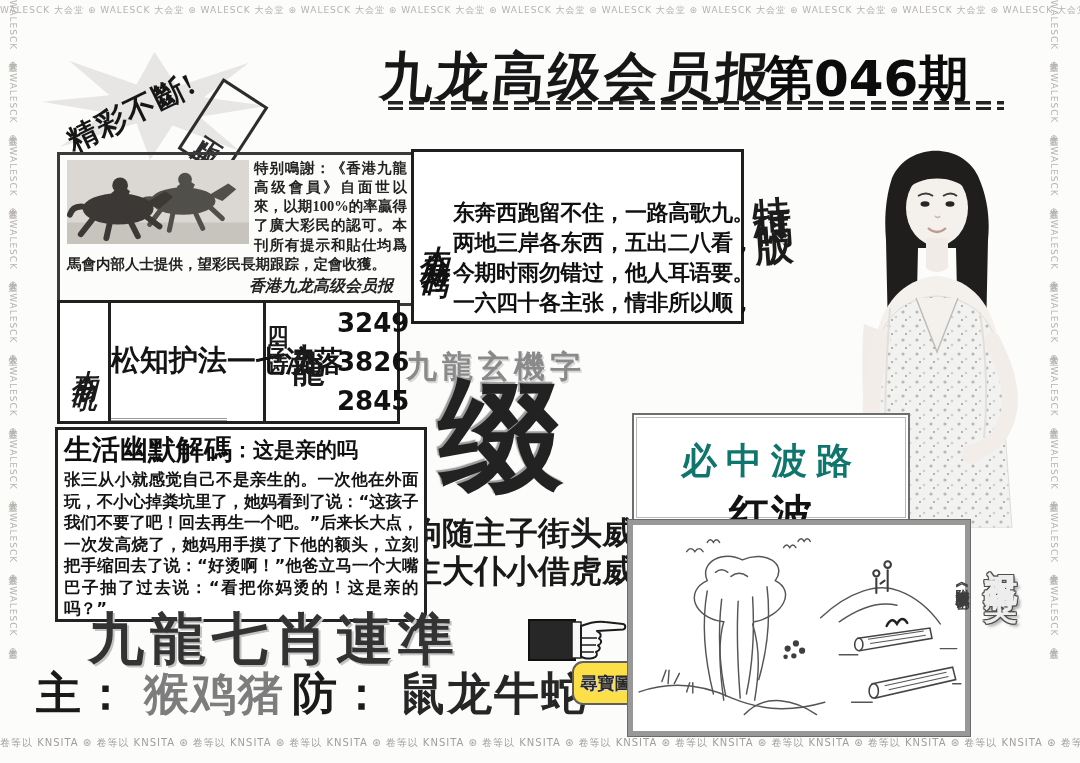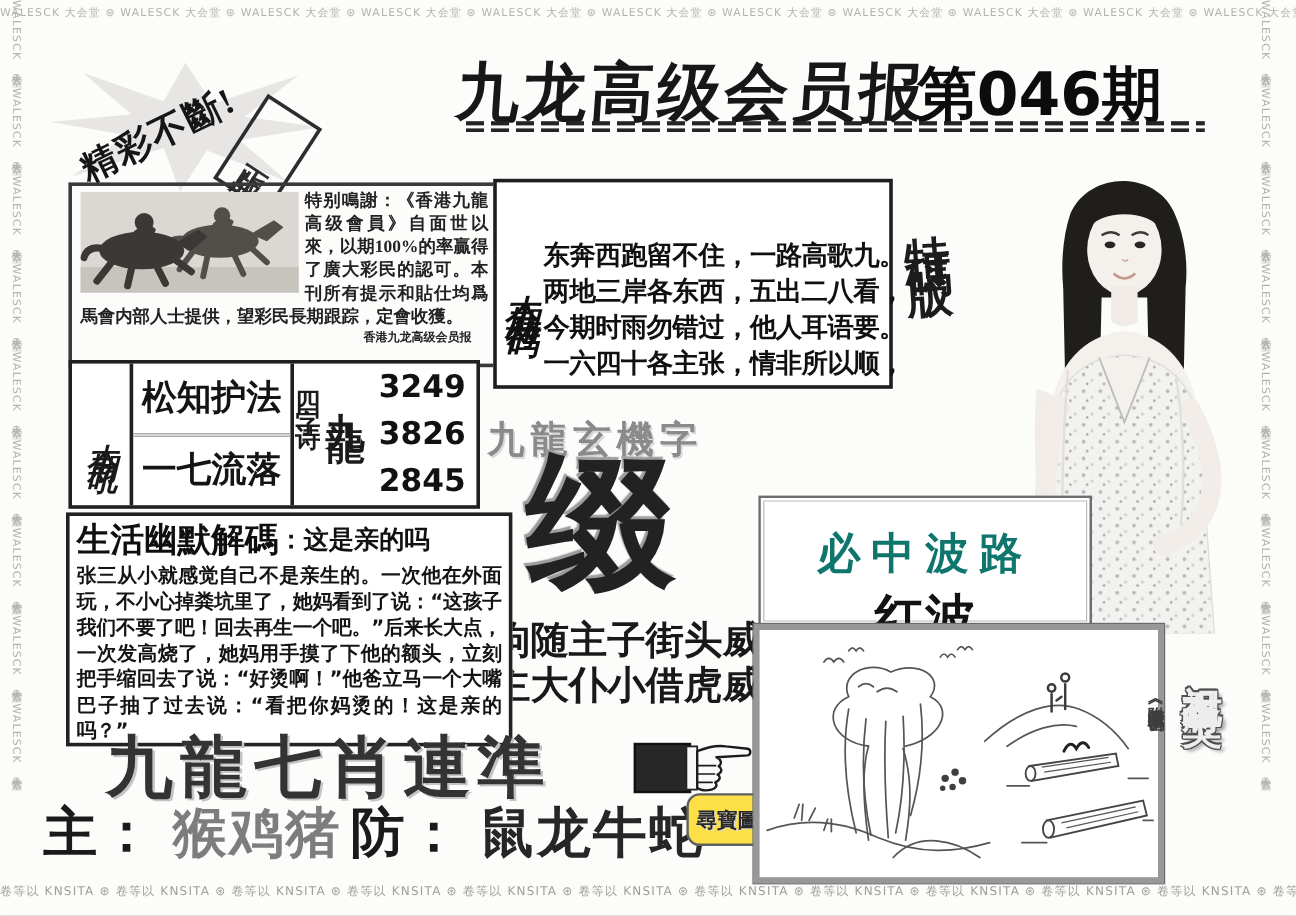--- a/index.html
+++ b/index.html
@@ -26,38 +26,38 @@
   #masthead-issue{left:764px;top:46px;font-size:50px;font-weight:900;color:#0c0c0c;white-space:nowrap;}
   #masthead-issue .cjk{font-family:"Liberation Serif",serif;}
   #title-underline{left:388px;top:101px;width:616px;height:9px;
     background:repeating-linear-gradient(90deg,#242424 0 15px,transparent 15px 21px) top/100% 3.5px no-repeat,
                repeating-linear-gradient(90deg,#242424 0 15px,transparent 15px 21px) bottom/100% 3.5px no-repeat;}
   
   #thanks-box{left:57px;top:152px;width:340px;height:140px;border:3px solid #3a3a3a;padding:4px 7px;
     font-size:14.5px;font-weight:700;font-family:"Liberation Serif",serif;line-height:1.32;color:#222;
     text-align:justify;overflow:hidden;}
   #horse-photo{float:left;width:182px;height:84px;margin:1px 5px 1px 0;}
-  #thanks-signature{text-align:right;font-size:10px;font-weight:700;margin-top:1px;padding-right:14px;}
+  #thanks-signature{text-align:right;font-size:16px;font-weight:700;font-style:italic;margin-top:1px;padding-right:14px;}
   
   #verse-box{left:411px;top:149px;width:327px;height:169px;border:3px solid #1e1e1e;display:flex;background:#fff;}
   #verse-label{writing-mode:vertical-rl;text-orientation:upright;font-size:28px;font-weight:900;font-style:italic;
     font-family:"Liberation Serif",serif;width:38px;padding-top:8px;letter-spacing:9px;color:#111;text-align:center;}
   #verse-lines{flex:1;display:flex;flex-direction:column;justify-content:flex-end;padding:3px 1px;}
   .verse-line{font-size:22px;font-weight:800;letter-spacing:-0.5px;color:#101010;white-space:nowrap;}
   
   #edition-vert{left:744px;top:166px;writing-mode:vertical-rl;text-orientation:upright;font-size:38px;font-weight:900;
     font-family:"Liberation Serif",serif;color:#1c1c1c;letter-spacing:16px;transform:rotate(-4deg);}
   
   #model-photo{left:830px;top:98px;width:212px;height:430px;}
   
   #tips-table{left:57px;top:300px;width:337px;height:118px;border:3px solid #202020;display:flex;background:#fff;}
   #table-rowlabel{width:48px;border-right:3px solid #202020;writing-mode:vertical-rl;text-orientation:upright;
     font-size:25px;font-weight:900;font-style:italic;font-family:"Liberation Serif",serif;
     display:flex;align-items:center;justify-content:center;letter-spacing:9px;}
-  #table-tips{width:152px;border-right:3px solid #202020;display:flex;flex-direction:column;}
+  #table-tips{width:152px;border-right:3px solid #202020;display:flex;}
   .tip-cell{flex:1;display:flex;align-items:center;justify-content:center;font-size:29px;font-weight:800;color:#141414;white-space:nowrap;}
   .tip-cell:first-child{border-bottom:3px double #9a9a9a;}
   #table-poem{flex:1;display:flex;padding:2px 2px;}
   #poem-label{writing-mode:vertical-rl;text-orientation:upright;width:24px;font-size:21px;font-weight:900;
     font-family:"Liberation Serif",serif;letter-spacing:14px;padding-top:4px;}
   #poem-name{writing-mode:vertical-rl;text-orientation:upright;width:38px;font-size:33px;font-weight:900;
     font-family:"Liberation Serif",serif;letter-spacing:10px;padding-top:12px;}
   #poem-nums{flex:1;display:flex;flex-direction:column;justify-content:space-between;padding:3px 2px;}
   .num-row{display:flex;justify-content:space-between;padding:0 5px;font-size:26px;font-weight:800;color:#111;}
   

